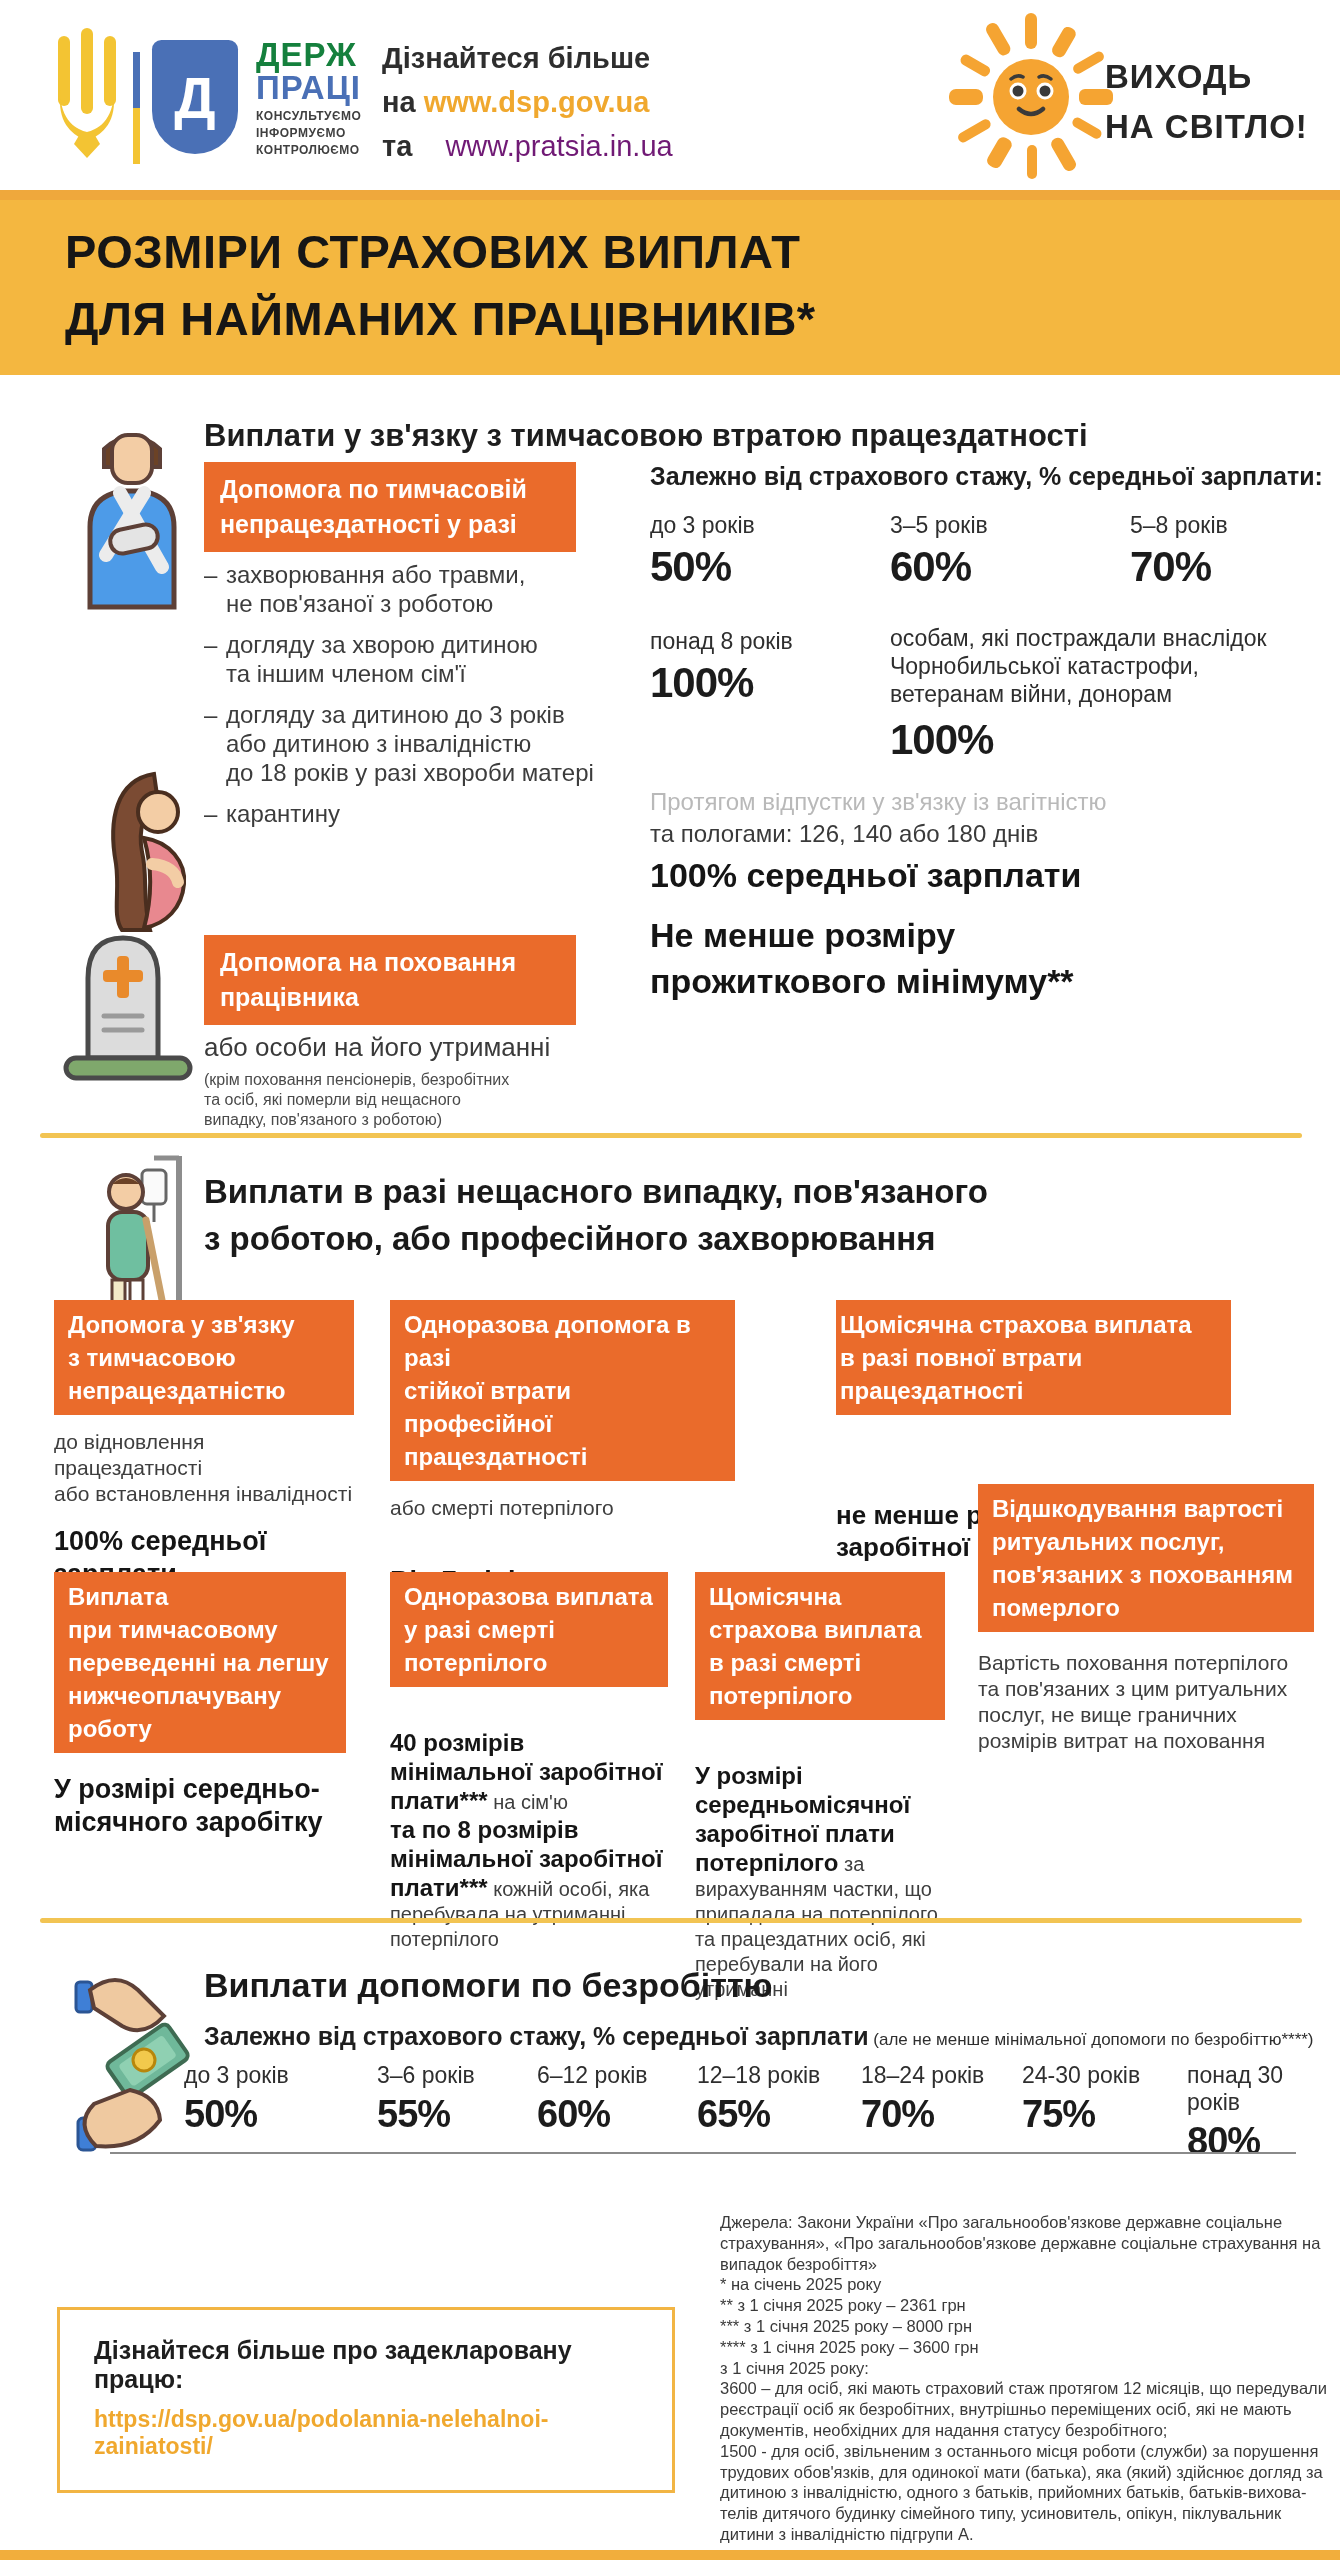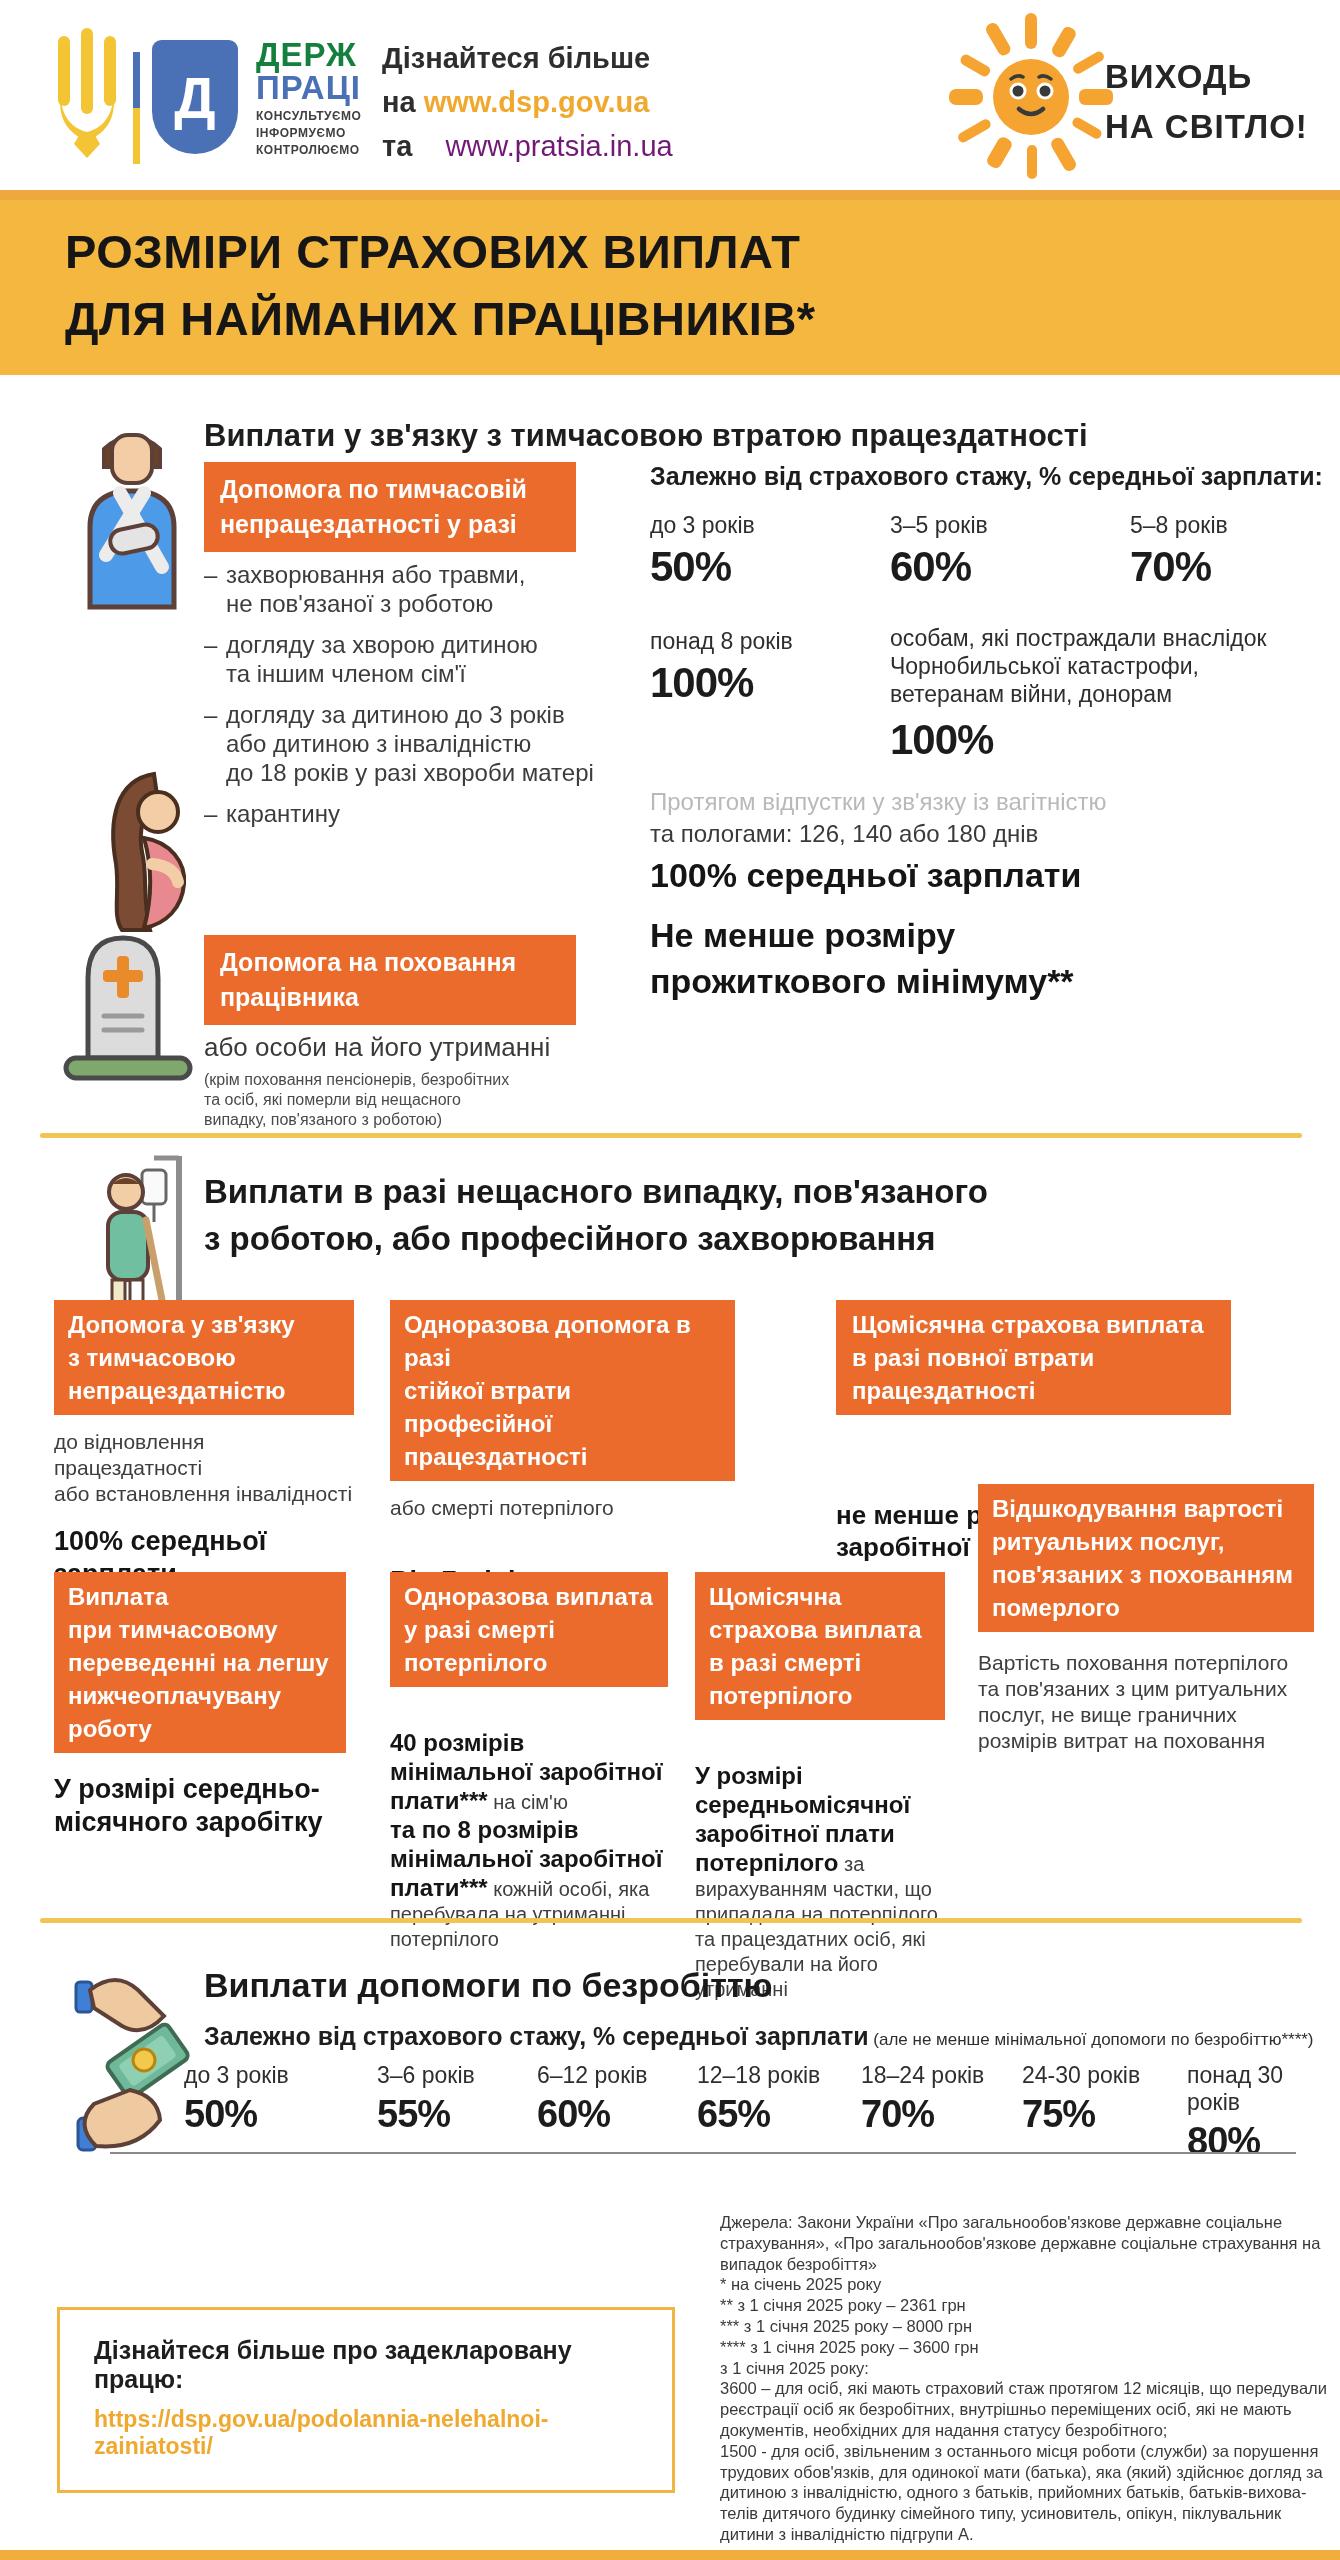--- a/index.html
+++ b/index.html
@@ -227,21 +227,21 @@
   </div>
   <div class="abs" style="left:390px;top:1300px;width:345px;">
     <div class="obox pre" style="padding:8px 14px;font-size:24px;line-height:33px;">Одноразова допомога в разі
 стійкої втрати професійної
 працездатності</div>
     <div class="card-note pre" style="margin-top:14px;">або смерті потерпілого</div>
     <div class="card-value pre" style="margin-top:44px;">Від 7 мінімальних заробітних
 плат***</div>
   </div>
   <div class="abs" style="left:836px;top:1300px;width:395px;">
-    <div class="obox pre" style="padding:8px 16px;font-size:24px;line-height:33px;">Щомісячна страхова виплата
+    <div class="obox pre" style="padding:8px 4px;font-size:24px;line-height:33px;">Щомісячна страхова виплата
 в разі повної втрати
 працездатності</div>
     <div class="card-value pre" style="margin-top:84px;font-size:26px;line-height:32px;">не менше розміру мінімальної
 заробітної плати***</div>
   </div>
 
   <div class="abs" style="left:54px;top:1572px;width:292px;">
     <div class="obox pre" style="padding:8px 14px;font-size:24px;line-height:33px;">Виплата
 при тимчасовому
 переведенні на легшу

